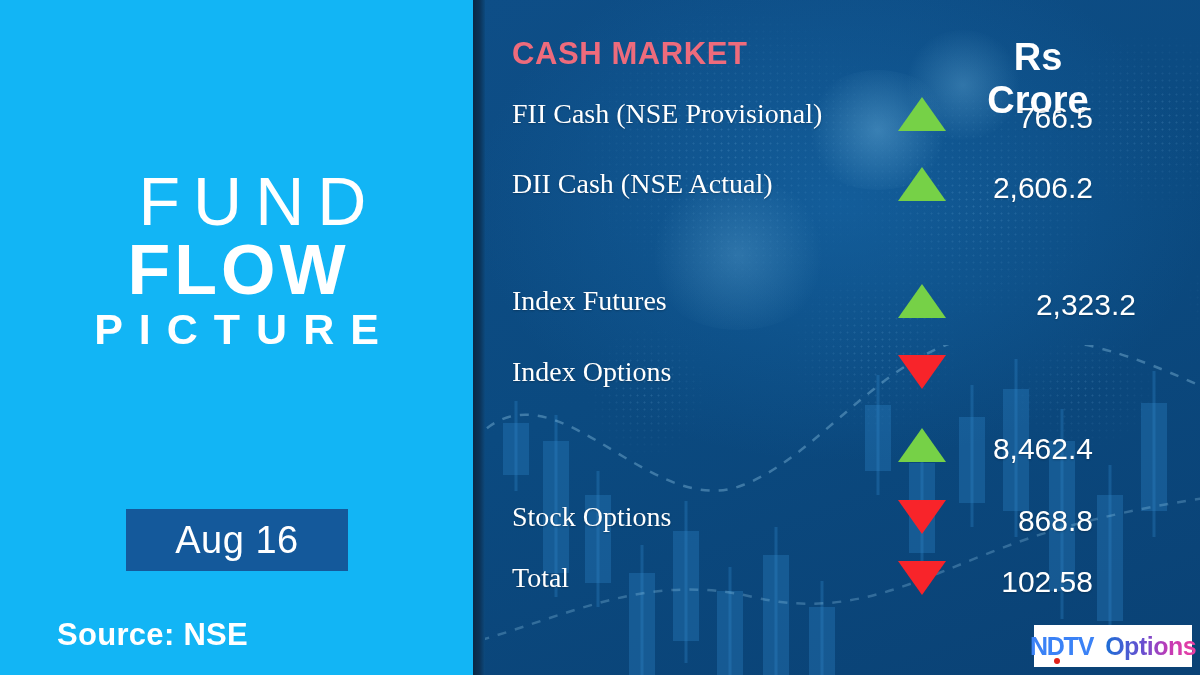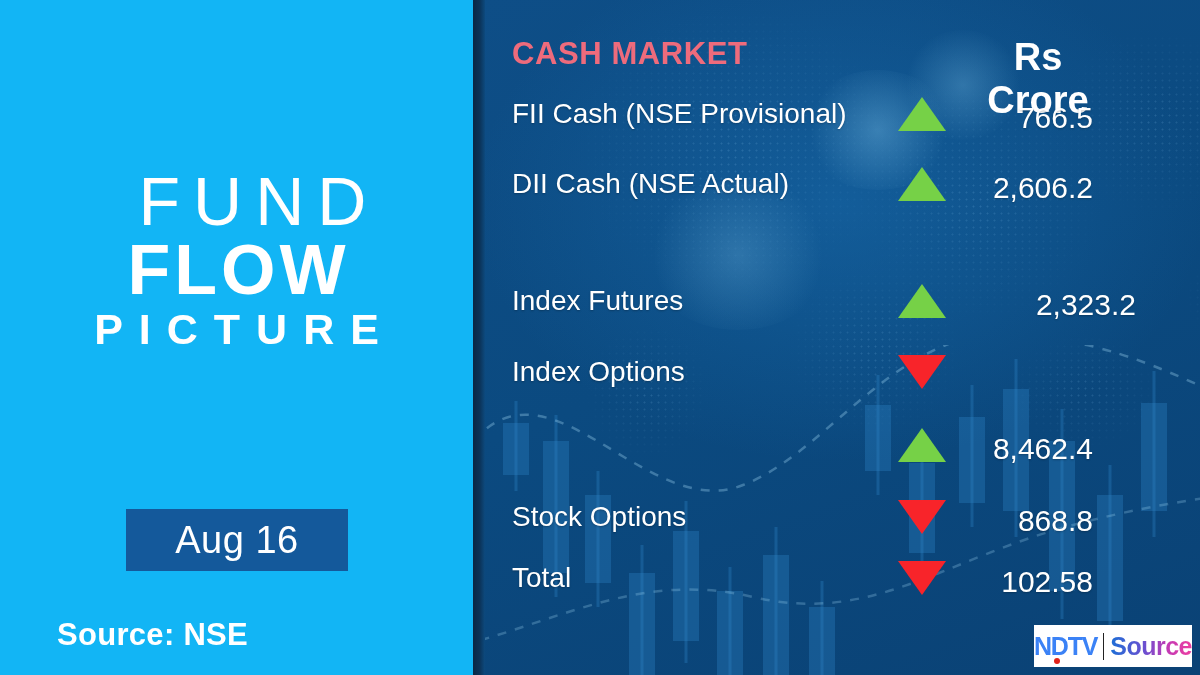--- a/index.html
+++ b/index.html
@@ -192,20 +192,21 @@
     position: absolute;
     left: 39px;
     top: 0;
     height: 44px;
     line-height: 44px;
     color: #ffffff;
     font-size: 28px;
     font-weight: 400;
     white-space: nowrap;
     text-shadow: 0 1px 2px rgba(0,0,0,0.25);
+    font-family: Liberation Serif, serif;
   }
   .row .value {
     position: absolute;
     right: 107px;
     top: 4px;
     height: 44px;
     line-height: 44px;
     color: #ffffff;
     font-size: 30px;
     font-weight: 400;
@@ -405,16 +406,16 @@
         <div class="value">102.58</div>
       </div>
 
     </div>
   </div>
 
   <div id="logo">
     <span class="logo-ndtv">NDTV</span>
     <span class="logo-dot"></span>
     <span class="logo-bar"></span>
-    <span class="logo-profit">Source</span>
+    <span class="logo-profit">Options</span>
   </div>
 
 </div>
 
 </body></html>

